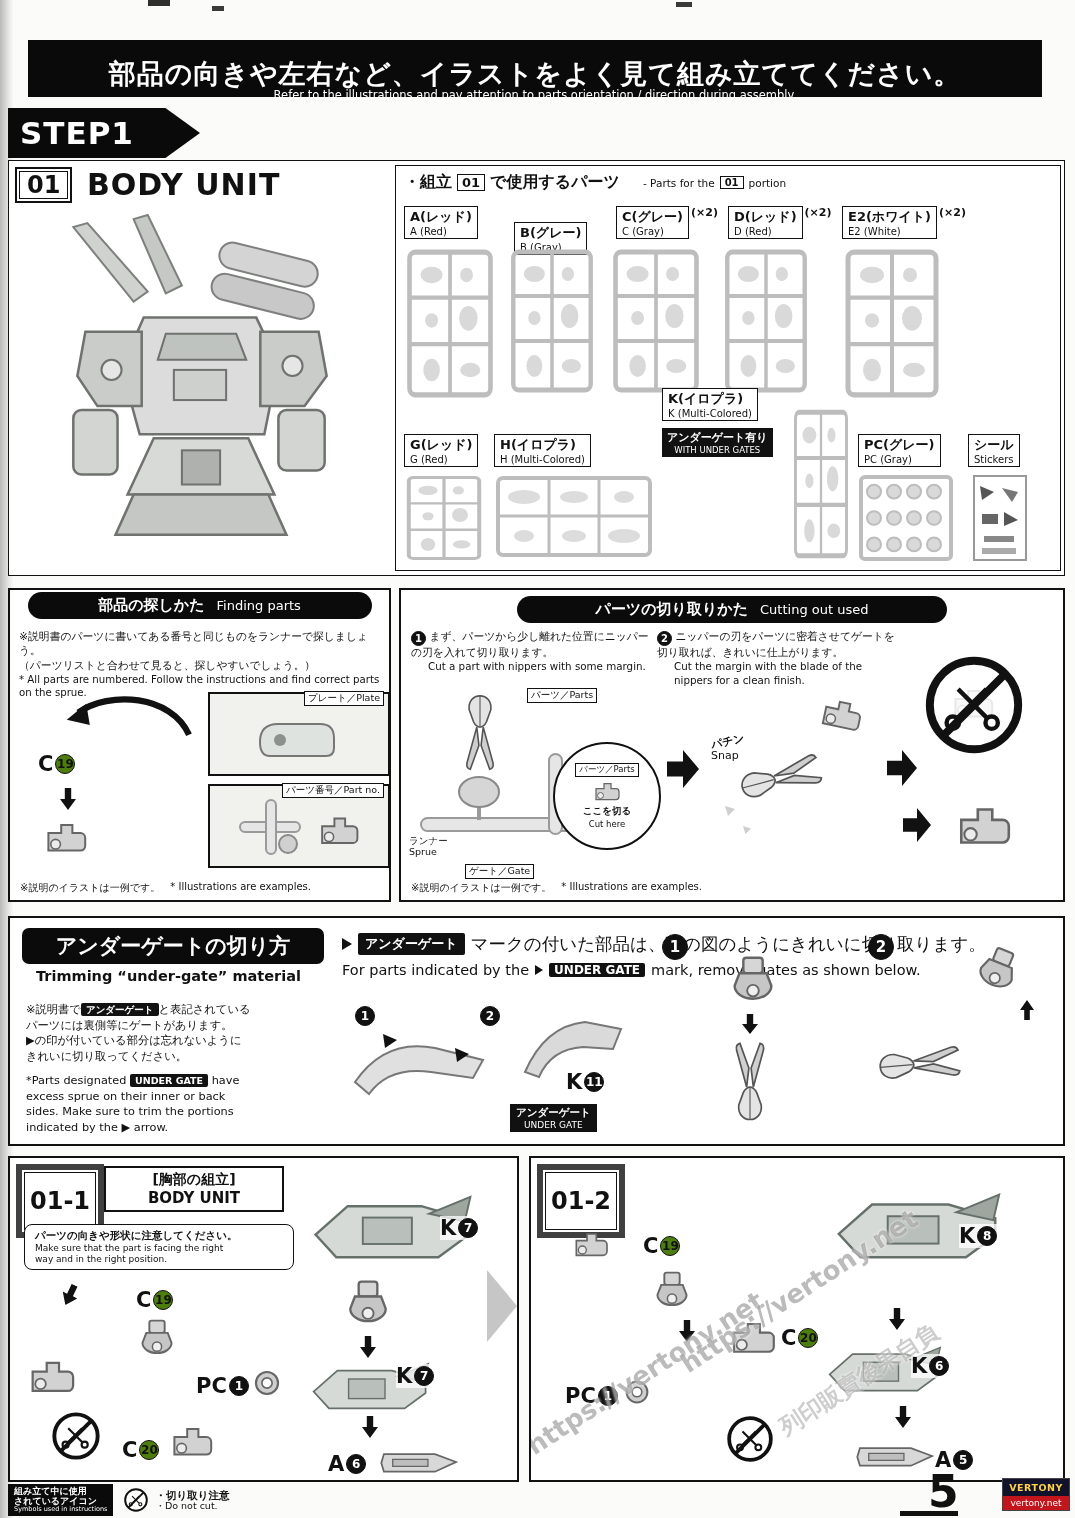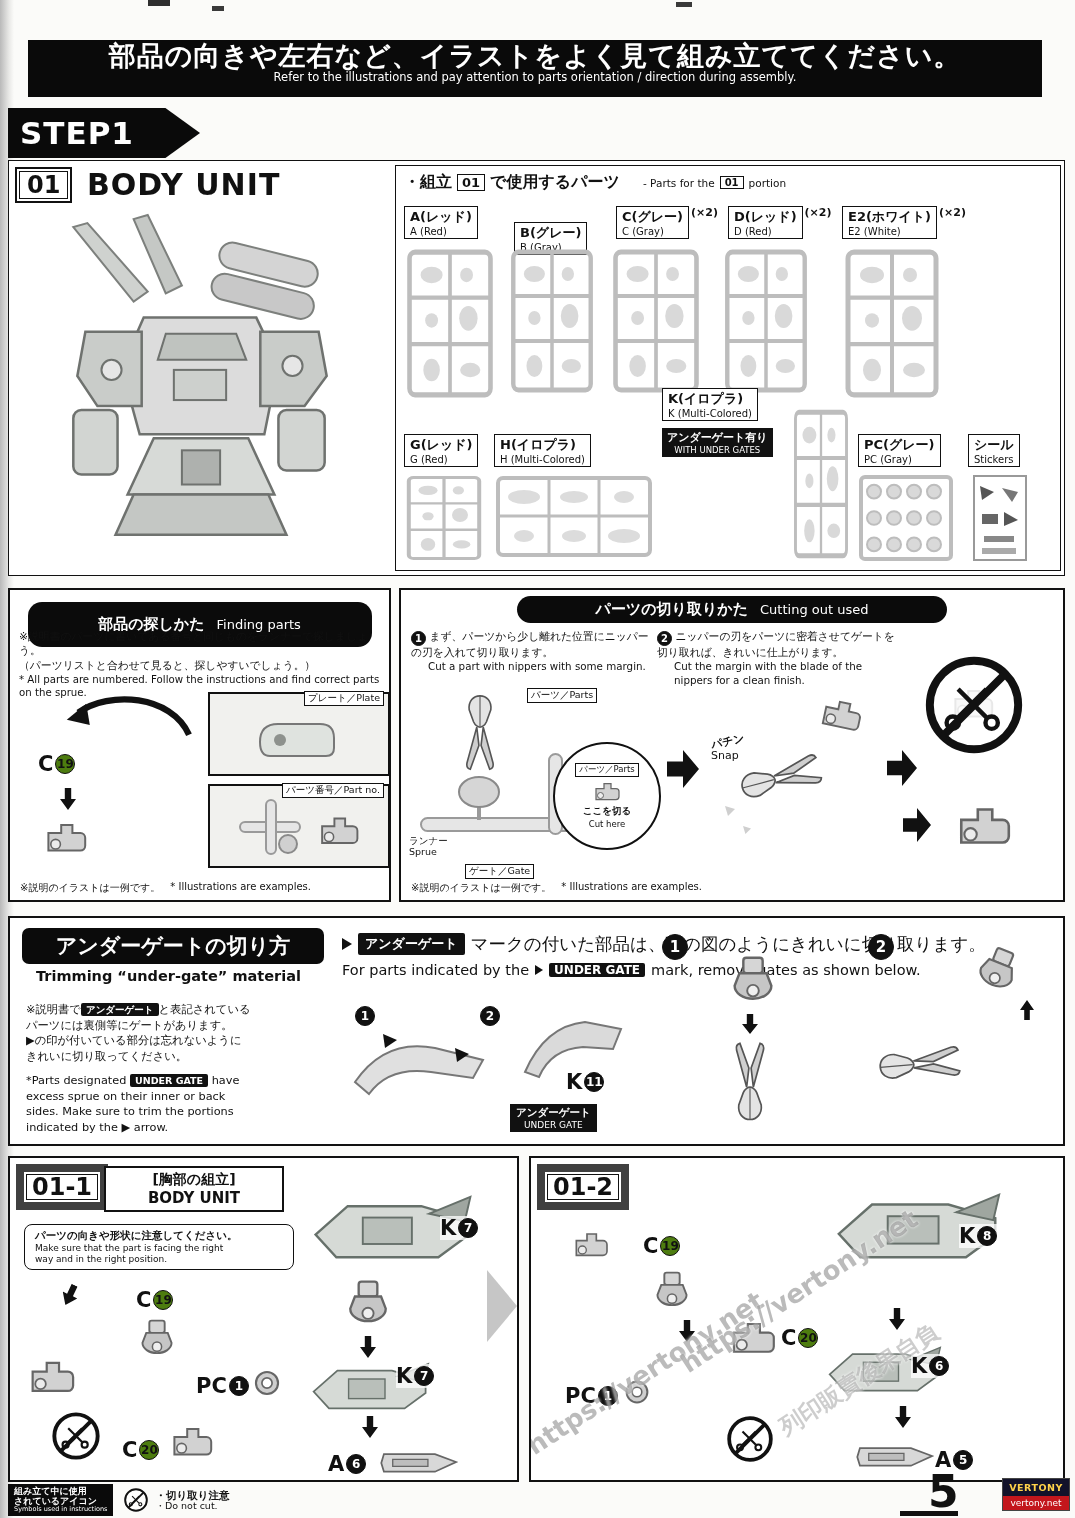--- a/index.html
+++ b/index.html
@@ -2,21 +2,21 @@
 <html><head>
 <meta charset="utf-8">
 <style>
   html,body{margin:0;padding:0}
   .page{position:relative;width:1075px;height:1518px;background:#fbfbf9;
         font-family:"DejaVu Sans","Liberation Sans",sans-serif;color:#111;overflow:hidden}
   .abs{position:absolute}
   .panel{position:absolute;background:#fff;border:2px solid #111;box-sizing:border-box}
   
   .topbanner{position:absolute;background:#0a0a0a;color:#fff;text-align:center}
-  .topbanner .jp{font-size:27px;font-weight:bold;line-height:1.15;padding-top:0;letter-spacing:1px}
+  .topbanner .jp{font-size:27px;font-weight:bold;line-height:1.15;padding-top:18px;letter-spacing:1px}
   .topbanner .en{font-size:11.5px;line-height:1.1}
   .stepflag{position:absolute;background:#0a0a0a;color:#fff;
             clip-path:polygon(0 0,82% 0,100% 50%,82% 100%,0 100%);
             display:flex;align-items:center;padding-left:12px;
             font-size:31px;font-weight:800;letter-spacing:1px}
   .numbox{position:absolute;border:2px solid #111;background:#fff;font-weight:800;font-size:24px;
           padding:2px 10px;box-shadow:inset 0 0 0 2px #fff,inset 0 0 0 3px #111}
   .sectitle{position:absolute;font-size:30px;font-weight:800;letter-spacing:1px}
   .pill{position:absolute;background:#0b0b0b;color:#fff;border-radius:14px;
         display:flex;align-items:center;justify-content:center;gap:12px}
@@ -42,21 +42,21 @@
   .note{font-size:10.8px;line-height:1.32}
   .tag{border:1px solid #111;background:#fff;font-size:9.5px;padding:0 3px;display:inline-block;white-space:nowrap}
   .badge{background:#111;color:#fff;font-weight:bold;padding:0 5px;border-radius:2px;display:inline-block;white-space:nowrap}
   .tri{width:0;height:0;border-left:10px solid #111;border-top:6px solid transparent;border-bottom:6px solid transparent;display:inline-block;flex:none}
   .footerline{position:absolute;left:10px;bottom:5px;font-size:10px;display:flex;gap:10px;white-space:nowrap}
   
   .arrow-down{position:absolute;background:#111;clip-path:polygon(30% 0,70% 0,70% 50%,100% 50%,50% 100%,0 50%,30% 50%)}
   .arrow-right{position:absolute;background:#111;clip-path:polygon(0 30%,50% 30%,50% 0,100% 50%,50% 100%,50% 70%,0 70%)}
   .arrow-gray{position:absolute;background:#c6c6c6;clip-path:polygon(0 0,100% 50%,0 100%)}
   
-  .seclabel{position:absolute;border:8px solid #404040;background:#fff;font-size:24px;font-weight:800;padding:1px 8px;
+  .seclabel{position:absolute;border:6px solid #404040;background:#fff;font-size:24px;font-weight:800;padding:17px 8px;
             box-shadow:inset 0 0 0 2px #fff,inset 0 0 0 3px #111}
   .titlebox{position:absolute;border:2px solid #111;background:#fff;text-align:center;padding:3px 4px}
   .titlebox .t-jp{font-size:14px;font-weight:bold}
   .titlebox .t-en{font-size:15px;font-weight:800}
   .caution{position:absolute;border:1.5px solid #111;border-radius:8px;background:#fff;padding:4px 6px 4px 10px}
   .caution .c-jp{font-size:10.5px;font-weight:bold;white-space:nowrap}
   .caution .c-en{font-size:9px;line-height:1.2;white-space:nowrap}
   .ugbadge{position:absolute;background:#111;color:#fff;text-align:center;padding:2px 6px}
   .ugbadge .jp{font-size:10.5px;font-weight:bold;display:block;white-space:nowrap}
   .ugbadge .en{font-size:9px;display:block;white-space:nowrap}
@@ -285,21 +285,21 @@
       <svg class="abs" style="left:462px;top:308px;width:96px;height:88px">
           <use href="#sym-pcsprue"></use>
         </svg>
       <svg class="abs" style="left:576px;top:308px;width:56px;height:88px">
           <use href="#sym-sticker"></use>
         </svg>
     </div>
   </div>
 
   <div class="panel" style="left:8px;top:588px;width:383px;height:314px">
-    <div class="pill" style="left:50%;transform:translateX(-50%);top:12px;width:344px;height:45px">
+    <div class="pill" style="left:50%;transform:translateX(-50%);top:2px;width:344px;height:27px">
       <span class="jp">部品の探しかた</span>
       <span class="en">Finding parts</span>
     </div>
     <div class="abs note" style="left:9px;top:40px;width:362px">
       <div>※説明書のパーツに書いてある番号と同じものをランナーで探しましょう。</div>
       <div>（パーツリストと合わせて見ると、探しやすいでしょう。）</div>
       <div style="font-size:10.2px">* All parts are numbered. Follow the instructions and find correct parts on the sprue.</div>
     </div>
 
     <svg class="abs" style="left:42px;top:96px;width:150px;height:62px" viewBox="0 0 160 70">

